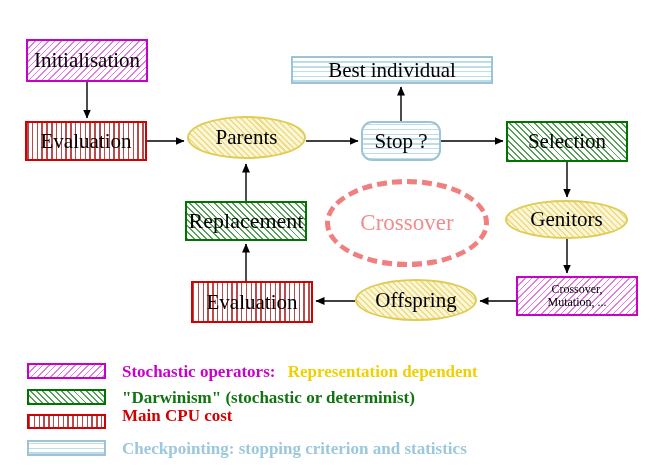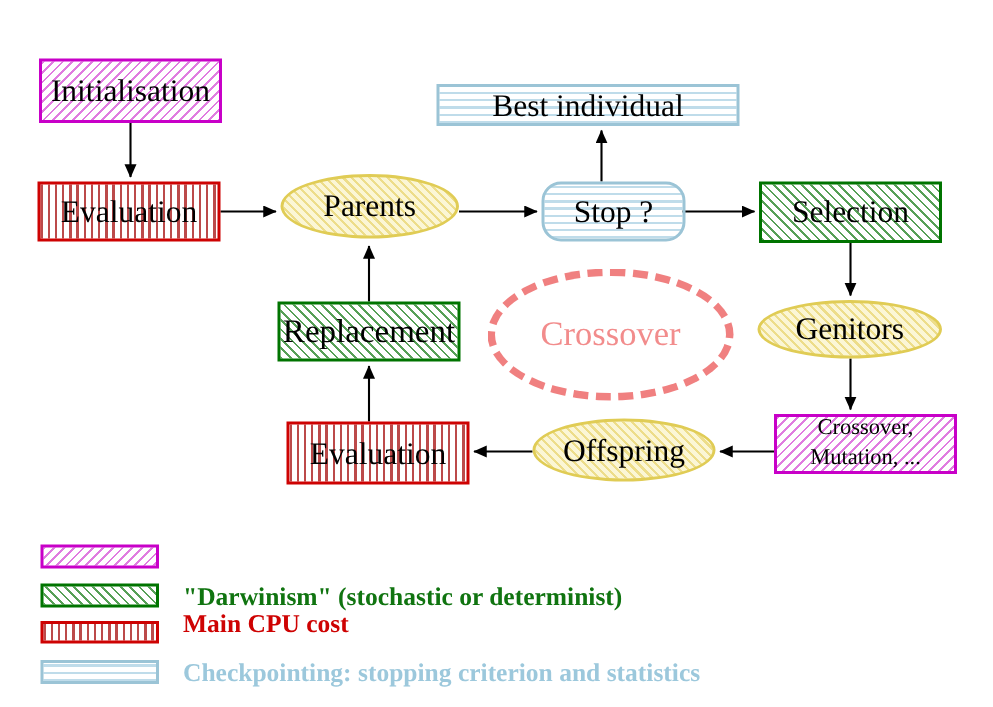--- a/index.html
+++ b/index.html
@@ -47,21 +47,21 @@
   .legend-text{
     position:absolute;left:122px;font-size:17px;font-weight:bold;white-space:nowrap;
     font-family:"Liberation Serif","DejaVu Serif",serif;
   }
   .c-magenta{color:#cc00cc;}
   .c-gold{color:#efd002;}
   .c-green{color:#107410;}
   .c-red{color:#ce0202;}
   .c-lblue{color:#9cc8dc;}
   .small-label{font-size:22px;}
-  .xs-label{font-size:15px;justify-content:space-between;}
+  .xs-label{font-size:12px;}
   .two-line{flex-direction:column;}
 </style>
 </head>
 <body>
 
 <div id="stage">
 
   <svg id="arrows" width="662" height="471" viewBox="0 0 662 471">
     <defs>
       <marker id="ah" markerWidth="10" markerHeight="9" refX="8.5" refY="4" orient="auto" markerUnits="userSpaceOnUse">
@@ -82,40 +82,44 @@
   </svg>
 
   <div class="node hatch-magenta" style="left:26px;top:23px;width:122px;height:43px;">Initialisation</div>
 
   <div class="node stripe-red" style="left:25px;top:105px;width:122px;height:40px;">Evaluation</div>
 
   <div class="node ellipse-yellow" style="left:187px;top:100px;width:119px;height:43px;">Parents</div>
 
   <div class="node stripe-cyan" style="left:291px;top:40px;width:202px;height:28px;font-size:21px;">Best individual</div>
 
-  <div class="node stripe-cyan rounded" style="left:361px;top:105px;width:96px;height:40px;border-radius:13px;">Stop ?</div>
+  <div class="node stripe-cyan rounded" style="left:361px;top:105px;width:80px;height:40px;">Stop ?</div>
 
   <div class="node hatch-green" style="left:506px;top:105px;width:122px;height:41px;">Selection</div>
 
   <div class="node ellipse-yellow" style="left:505px;top:184px;width:123px;height:39px;">Genitors</div>
 
   <div class="node hatch-green small-label" style="left:185px;top:185px;width:122px;height:40px;">Replacement</div>
 
   <div class="node generation" style="left:325px;top:163px;width:164px;height:88px;">Crossover</div>
 
   <div class="node ellipse-yellow" style="left:355px;top:263px;width:122px;height:42px;">Offspring</div>
 
   <div class="node stripe-red" style="left:191px;top:265px;width:122px;height:42px;">Evaluation</div>
 
   <div class="node hatch-magenta two-line xs-label" style="left:516px;top:260px;width:122px;height:40px;">
     <span>Crossover,</span>
     <span>Mutation, ...</span>
   </div>
 
   <div class="legend-swatch hatch-magenta" style="left:27px;top:347px;"></div>
+  <div class="legend-text" style="top:346px;">
+    <span class="c-magenta">Stochastic operators:</span>
+    <span class="c-gold" style="margin-left:8px;">Representation dependent</span>
+  </div>
 
   <div class="legend-swatch hatch-green" style="left:27px;top:373px;"></div>
   <div class="legend-text c-green" style="top:372px;">"Darwinism" (stochastic or determinist)</div>
 
   <div class="legend-swatch stripe-red" style="left:27px;top:398px;height:15px;"></div>
   <div class="legend-text c-red" style="top:390px;">Main CPU cost</div>
 
   <div class="legend-swatch stripe-cyan" style="left:27px;top:424px;"></div>
   <div class="legend-text c-lblue" style="top:423px;">Checkpointing: stopping criterion and statistics</div>
 

